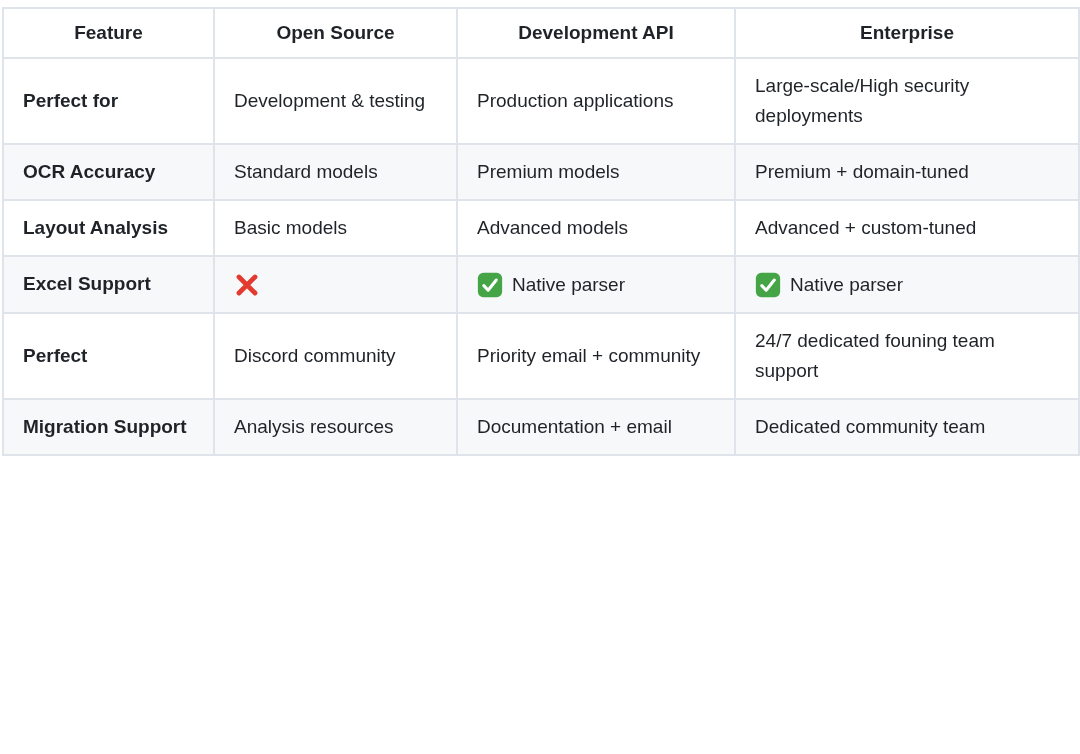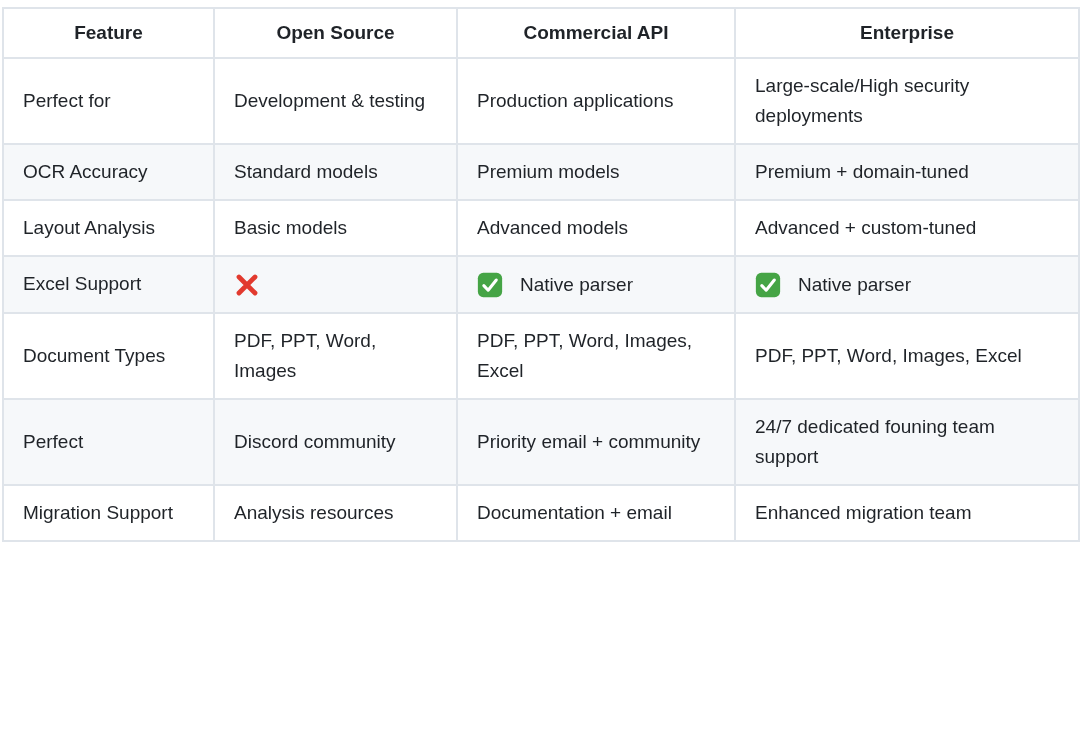--- a/index.html
+++ b/index.html
@@ -33,32 +33,32 @@
     font-weight: 700;
     text-align: center;
     padding: 9px 12px;
     background: #ffffff;
   }
   table.compare td {
     padding: 12px 19px;
     text-align: left;
   }
   td.feature-cell {
-    font-weight: 400;
+    font-weight: 700;
   }
   tbody tr:nth-child(even) {
     background: #f6f8fa;
   }
   tbody tr:nth-child(odd) {
     background: #ffffff;
   }
   .iconcell {
     display: inline-flex;
     align-items: center;
-    gap: 17px;
+    gap: 9px;
     vertical-align: middle;
     justify-content: center;
   }
   .icon {
     display: inline-block;
     width: 26px;
     height: 26px;
     flex: 0 0 auto;
   }
   .icon svg { display: block; }
@@ -71,21 +71,21 @@
     <colgroup>
       <col style="width:211px">
       <col style="width:243px">
       <col style="width:278px">
       <col style="width:344px">
     </colgroup>
     <thead>
       <tr>
         <th>Feature</th>
         <th>Open Source</th>
-        <th>Commercial API</th>
+        <th>Development API</th>
         <th>Enterprise</th>
       </tr>
     </thead>
     <tbody>
       <tr>
         <td class="feature-cell">Perfect for</td>
         <td>Development &amp; testing</td>
         <td>Production applications</td>
         <td>Large-scale/High security deployments</td>
       </tr>
@@ -130,32 +130,26 @@
               <svg width="26" height="26" viewBox="0 0 24 24">
                 <rect x="0.8" y="0.8" width="22.4" height="22.4" rx="5" fill="#45a445"></rect>
                 <path d="M6.3 12.6 l4 4.2 L17.8 7.4" stroke="#ffffff" stroke-width="2.8" fill="none" stroke-linecap="round" stroke-linejoin="round"></path>
               </svg>
             </span>
             <span>Native parser</span>
           </span>
         </td>
       </tr>
       <tr>
-        <td class="feature-cell">Document Types</td>
-        <td>PDF, PPT, Word, Images</td>
-        <td>PDF, PPT, Word, Images, Excel</td>
-        <td>PDF, PPT, Word, Images, Excel</td>
-      </tr>
-      <tr>
         <td class="feature-cell">Perfect</td>
         <td>Discord community</td>
         <td>Priority email + community</td>
         <td>24/7 dedicated founing team support</td>
       </tr>
       <tr>
         <td class="feature-cell">Migration Support</td>
         <td>Analysis resources</td>
         <td>Documentation + email</td>
-        <td>Enhanced migration team</td>
+        <td>Dedicated community team</td>
       </tr>
     </tbody>
   </table>
 </div>
 
 </body></html>

